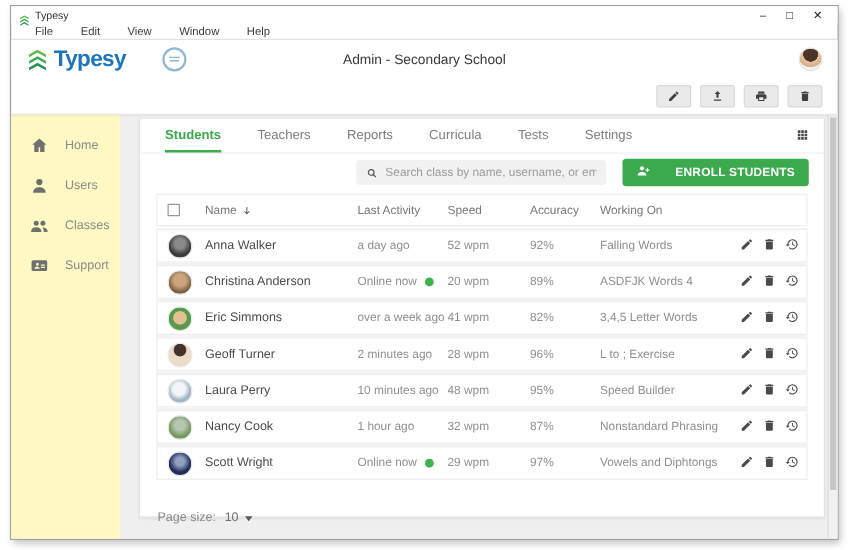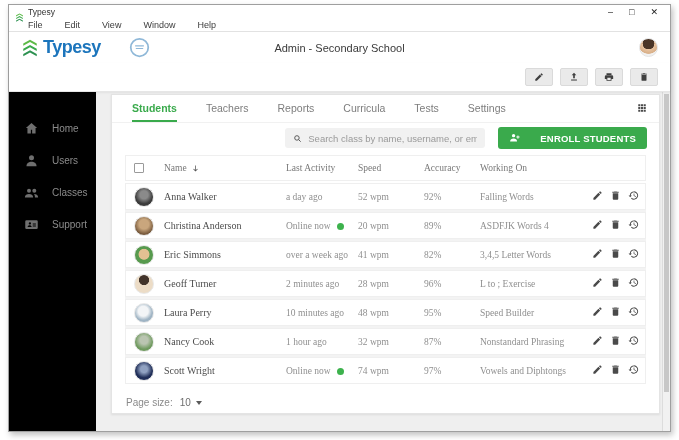--- a/index.html
+++ b/index.html
@@ -40,21 +40,21 @@
                     box-shadow:0 1px 2px rgba(0,0,0,.06); }
   .breadcrumb { font-size:10.5px; color:#5a5a5a; }
   .toolbar { margin-left:auto; display:flex; gap:7px; }
   .tool-btn { width:28px; height:18px; background:#eaeaea; border:1px solid #dadada; border-radius:2px;
               display:flex; align-items:center; justify-content:center; color:#3f3f3f; }
   .tool-btn svg { width:10px; height:10px; fill:currentColor; }
 
   
   .body { flex:1; display:flex; background:#efefef; position:relative; overflow:hidden; }
 
-  .sidebar { width:87px; background:#000000; padding-top:20px; flex:0 0 auto; }
+  .sidebar { width:87px; background:#fef9c3; padding-top:8px; flex:0 0 auto; }
   .side-item { height:32px; display:flex; align-items:center; }
   .side-item .icon { width:15px; height:15px; margin-left:15px; color:#6f6f6f; }
   .side-item .icon svg { width:15px; height:15px; fill:currentColor; }
   .side-label { font-size:10px; margin-left:13px; color:#8b8b8b; }
 
   .main { flex:1; padding:2px 10px 0 15px; }
   .card { background:#fff; border:1px solid #e4e4e4; box-shadow:0 1px 2px rgba(0,0,0,.08);
           height:320px; display:flex; flex-direction:column; }
 
   .tabs-row { height:28px; display:flex; align-items:stretch; padding:0 12px 0 20px;
@@ -72,21 +72,21 @@
   .searchbox .icon { color:#555; display:flex; }
   .searchbox .icon svg { width:9px; height:9px; }
   .search-input { flex:1; border:none; background:transparent; outline:none; font-size:9.5px; color:#555;
                   font-family:"Liberation Sans","DejaVu Sans",sans-serif; }
   .search-input::placeholder { color:#9a9a9a; }
   .enroll-btn { height:22px; background:#3aaa4c; color:#fff; border:none; border-radius:3px;
                 font-size:9.5px; font-weight:bold; letter-spacing:.2px; display:flex; align-items:center;
                 gap:20px; padding:0 11px; font-family:inherit;justify-content:center; }
   .enroll-btn svg { width:11px; height:11px; fill:#fff; }
 
-  .table { margin:2px 13px 0; flex:0 0 auto;font-family:Liberation Serif, serif; }
+  .table { margin:2px 13px 12px; flex:0 0 auto; }
   .grid-cols { display:grid; grid-template-columns:30px 122px 72px 66px 56px 1fr 54px; align-items:center;
                padding:0 6px 0 8px; }
   .thead { height:26px; background:#fff; border:1px solid #efefef; font-size:9.5px; color:#787878; }
   .thead .namehead { display:flex; align-items:center; gap:4px; }
   .sort-icon { width:9px; height:9px; color:#555; display:inline-flex; }
   .sort-icon svg { width:9px; height:9px; fill:currentColor; }
   .checkbox { width:10px; height:10px; border:1px solid #9a9a9a; border-radius:1px; background:#fff; display:inline-block; }
   .tbody { background:#f3f3f3; margin-top:2px; }
   .trow { height:27px; background:#fff; border:1px solid #efefef; margin-bottom:2px; }
   .trow:last-child { margin-bottom:0; }
@@ -441,21 +441,21 @@
                           <path d="M12.3 7.5v5.2l4.3 2.5.8-1.3-3.6-2.1V7.5z"></path>
                         </svg></span>
                     </button>
                 </span>
               </div>
 
               <div class="trow grid-cols">
                 <span class="avatar"></span>
                 <span class="cell namecell">Scott Wright</span>
                 <span class="cell"><span>Online now</span><span class="dot" style="background: rgb(61, 178, 77);"></span></span>
-                <span class="cell">74 wpm</span>
+                <span class="cell">29 wpm</span>
                 <span class="cell">97%</span>
                 <span class="cell">Vowels and Diphtongs</span>
                 <span class="actions">
                   <button class="action-btn">
                       <span><svg viewBox="0 0 24 24">
                           <path d="M3 17.2V21h3.8L17.9 9.9l-3.8-3.8L3 17.2zM20.7 7a1 1 0 0 0 0-1.4l-2.3-2.3a1 1 0 0 0-1.4 0l-1.8 1.8 3.7 3.8L20.7 7z"></path>
                         </svg></span>
                     </button>
                   <button class="action-btn">
                       <span><svg viewBox="0 0 24 24">

